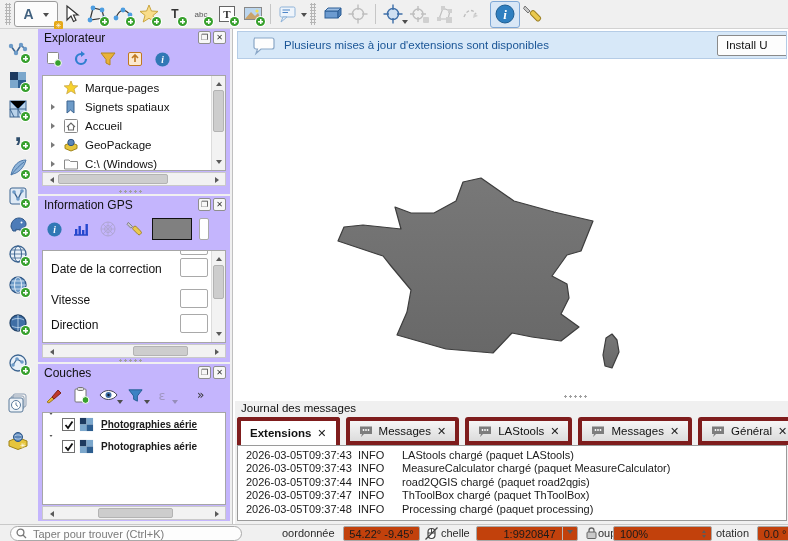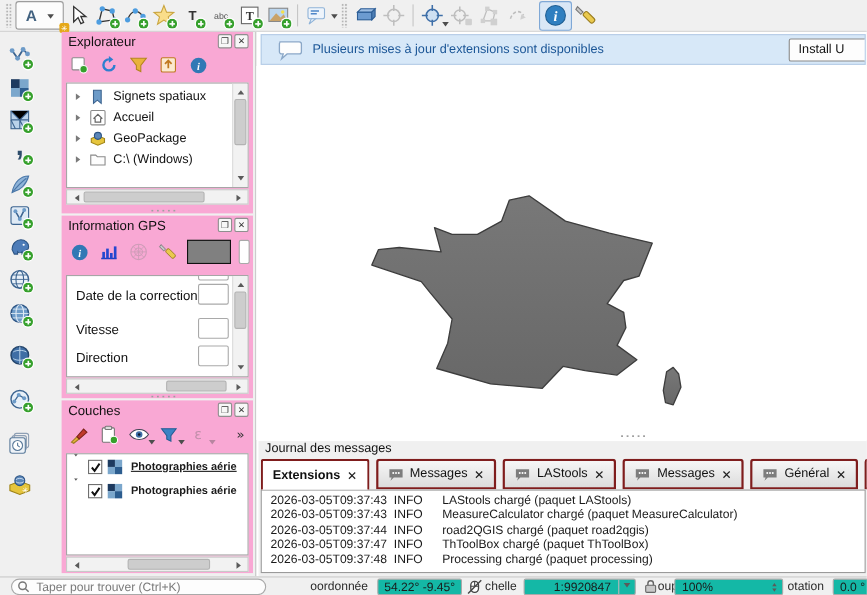--- a/index.html
+++ b/index.html
@@ -28,21 +28,21 @@
   .glyph-A { font-size:14px; font-weight:bold; color:#41617f; position:relative; }
   .snow { position:absolute; right:-6px; bottom:-4px; width:9px; height:9px; background:#e5a818; border-radius:2px;
           display:flex; align-items:center; justify-content:center; font-size:7px; color:#fff; }
 
   
   #left-bar { position:absolute; left:0; top:29px; width:36px; height:495px; }
   .lbtn { position:absolute; left:5px; width:26px; height:26px; display:flex; align-items:center; justify-content:center; }
 
   
   #dock { position:absolute; left:36px; top:29px; width:196px; height:495px; }
-  .panel { position:absolute; left:20px; right:2px; background:#f9a8d4; }
+  .panel { position:absolute; left:2px; right:2px; background:#c4b5fd; }
   .ptitle { position:absolute; left:6px; top:2px; font-size:12px; color:#111; }
   .pbtns { position:absolute; right:4px; top:2px; display:flex; gap:2px; }
   .pbtn { width:13px; height:13px; border:1px solid #8f8f8f; border-radius:2px; background:#f7f7f7;
           font-size:8px; line-height:11px; text-align:center; color:#333; font-family:"DejaVu Sans",sans-serif; }
   .ptools { position:absolute; left:6px; display:flex; align-items:center; gap:7px; }
   .tico { width:20px; height:20px; display:flex; align-items:center; justify-content:center; position:relative; }
   .whitebox { position:absolute; background:#fff; border:1px solid #a6a6a6; overflow:hidden; }
 
   
   .vscroll { position:absolute; right:0; top:0; bottom:0; width:14px; background:#f2f2f2; border-left:1px solid #dcdcdc; }
@@ -82,36 +82,36 @@
               overflow:hidden; }
   #notif-text { position:absolute; left:46px; top:7px; font-size:11.5px; color:#1a5596; }
   #notif-btn { position:absolute; left:479px; top:3px; width:120px; height:21px; background:#fdfdfd; border:1px solid #8a8a8a;
                border-radius:2px; font-size:11.5px; color:#111; padding:3px 8px; white-space:nowrap; }
   #map-canvas { position:absolute; left:0; top:31px; width:556px; height:340px; background:#fff; }
 
   
   #journal { position:absolute; left:2px; top:372px; width:670px; height:123px; background:#f0f0f0; overflow:hidden; }
   #journal-title { position:absolute; left:6px; top:1px; font-size:11.5px; color:#111; }
   #tabs { position:absolute; left:2px; top:16px; right:0; height:28px; display:flex; gap:6px; overflow:hidden; }
-  .tab { height:28px; border:2px solid #7f1d1d; border-radius:3px 3px 0 0; background:linear-gradient(#f6f6f6,#dcdcdc);
+  .tab { height:28px; border:4px solid #7f1d1d; border-radius:3px 3px 0 0; background:linear-gradient(#f6f6f6,#dcdcdc);
          display:flex; align-items:center; padding:0 9px; gap:6px; font-size:11.5px; color:#111; flex:0 0 auto; }
   .tab.active { background:#fff; border-bottom:1px solid #fff; font-weight:bold; height:29px; z-index:2; }
   .tab .tx { font-family:"DejaVu Sans",sans-serif; font-weight:bold; font-size:11px; color:#222; }
   #logbox { position:absolute; left:2px; top:44px; width:550px; height:76px; background:#fff; border:1px solid #9a9a9a;
             font-size:11px; padding:2px 0 0 8px; z-index:1; }
   .lg { display:flex; height:13.5px; align-items:center; white-space:nowrap; }
   .lg .t { width:112px; } .lg .lv { width:44px; } 
 
   
   #statusbar { position:absolute; left:0; top:524px; width:788px; height:17px; background:#f0f0f0; border-top:1px solid #c9c9c9; }
   #sb-search { position:absolute; left:10px; top:1px; width:232px; height:15px; border:1px solid #a9a9a9; border-radius:8px;
                background:#fdfdfd; font-size:11px; padding:0 6px 0 22px; color:#333; font-family:"Liberation Sans",sans-serif; }
   #sb-search::placeholder { color:#7a7a7a; }
   .sb-label { position:absolute; top:2px; font-size:11px; color:#2b2b2b; z-index:0; }
-  .sb-box { position:absolute; top:1px; height:15px; background:#14b8a6; border:1px solid #a9a9a9; border-radius:2px;
+  .sb-box { position:absolute; top:1px; height:15px; background:#c2410c; border:1px solid #a9a9a9; border-radius:2px;
             font-size:11px; display:flex; align-items:center; justify-content:center; z-index:1; }
   #sb-mag-icon { position:absolute; left:16px; top:3px; }
 </style>
 </head>
 <body>
 
 <div id="app">
 
   <div id="top-toolbar">
     <div class="handle"></div>
@@ -363,20 +363,29 @@
         </div>
         <div class="tico">
           <svg width="17" height="17" viewBox="0 0 18 18">
             <circle cx="9" cy="9" r="7.5" fill="#3178b5"></circle>
             <text x="9" y="13" font-size="10" font-style="italic" font-weight="bold" fill="#fff" text-anchor="middle" font-family="Liberation Serif, serif">i</text>
           </svg>
         </div>
       </div>
       <div class="whitebox" style="left:4px;right:4px;top:46px;height:96px">
         <div style="position:absolute;left:0;top:2px;right:15px">
+          <div class="trow">
+            <span class="texp"></span>
+            <span class="tico16">
+              <svg width="16" height="16" viewBox="0 0 16 16">
+                  <path d="M8 1 L9.8 5.6 L14.8 5.9 L11 9 L12.3 13.8 L8 11 L3.7 13.8 L5 9 L1.2 5.9 L6.2 5.6 Z" fill="#f7d22e" stroke="#c9a53f" stroke-width=".8"></path>
+                </svg>
+            </span>
+            <span class="tlabel">Marque-pages</span>
+          </div>
           <div class="trow">
             <span class="texp">
                 <span class="tri-right"></span>
               </span>
             <span class="tico16">
               <svg width="16" height="16" viewBox="0 0 16 16">
                   <path d="M4 2 H11 V14 L7.5 11 L4 14 Z" fill="#6d9bc8" stroke="#3c6490"></path>
                 </svg>
             </span>
             <span class="tlabel">Signets spatiaux</span>

